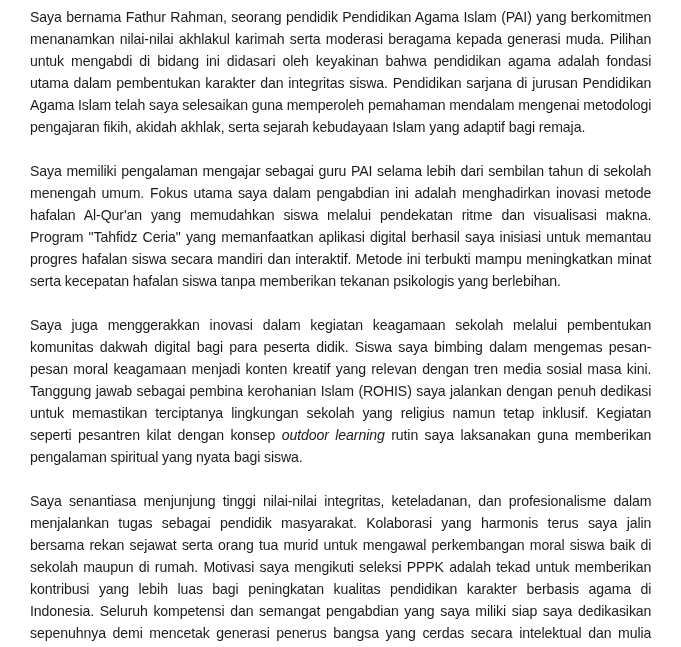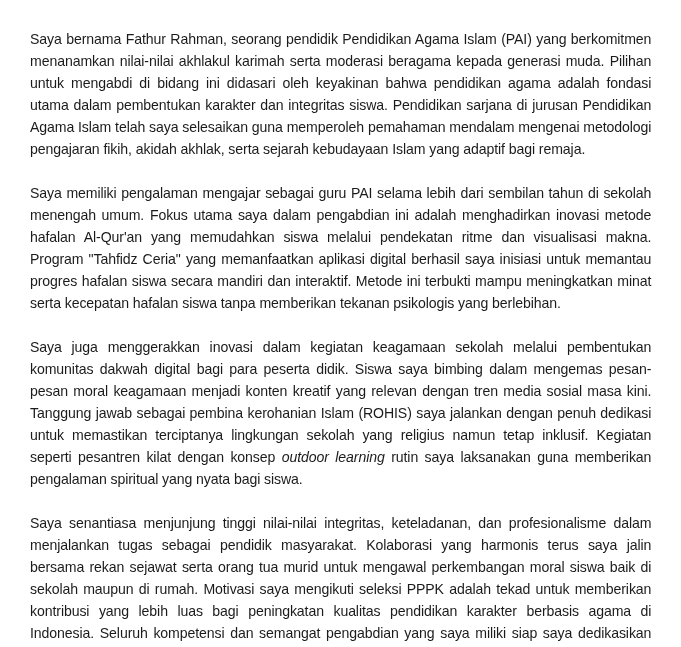--- a/index.html
+++ b/index.html
@@ -11,21 +11,21 @@
     width: 681px;
     height: 647px;
     overflow: hidden;
     font-family: "Liberation Sans", "DejaVu Sans", sans-serif;
   }
   .page {
     box-sizing: border-box;
     width: 681px;
     height: 647px;
     background: #ffffff;
-    padding: 28px 30px 0 30px;
+    padding: 6px 30px 0 30px;
   }
   .doc-body {
     width: 621px;
   }
   p.para {
     margin: 0 0 22px 0;
     padding: 0;
     text-align: justify;
     text-justify: inter-word;
     font-size: 15px;

